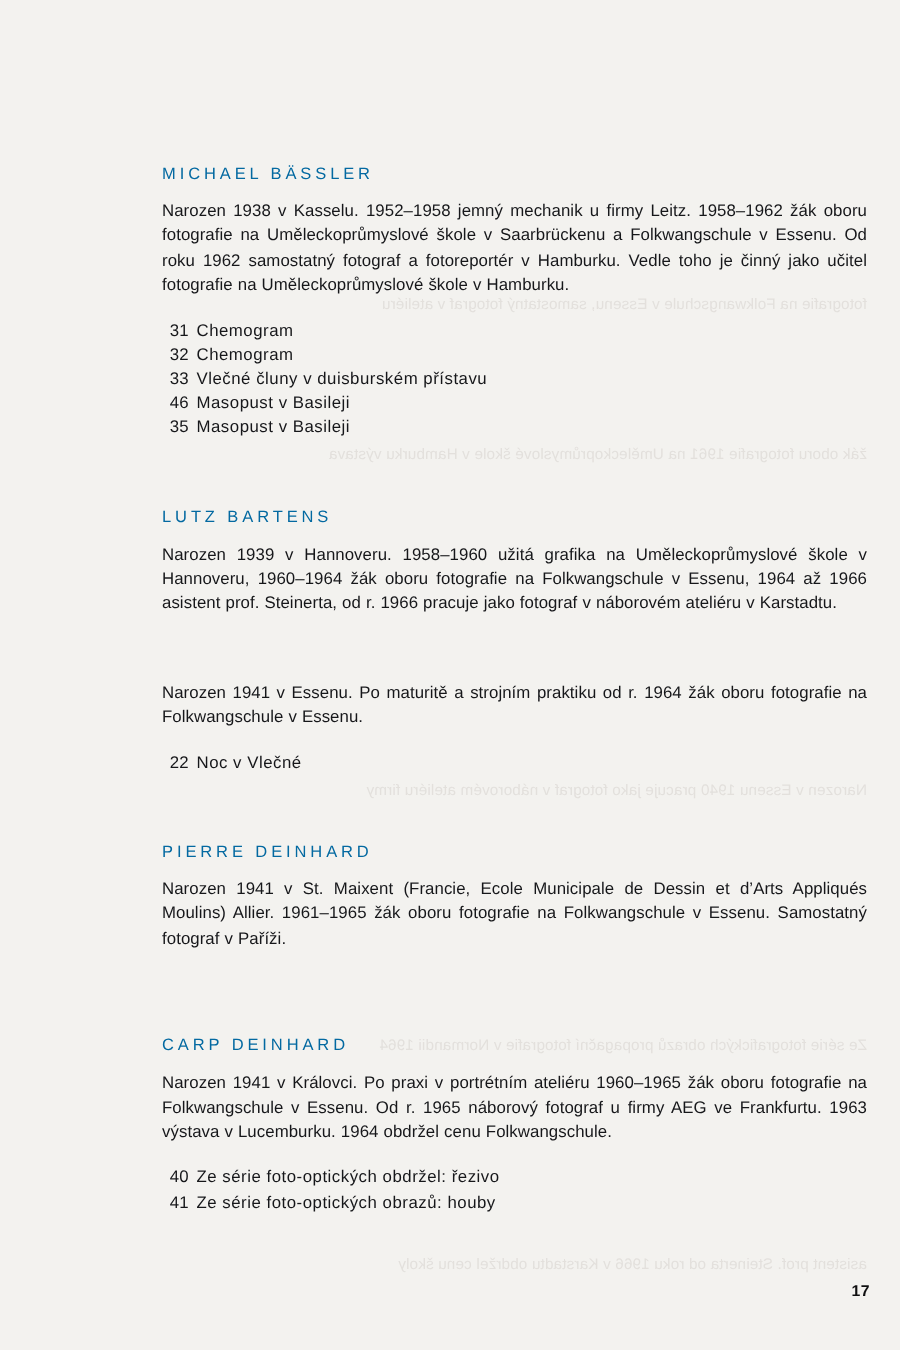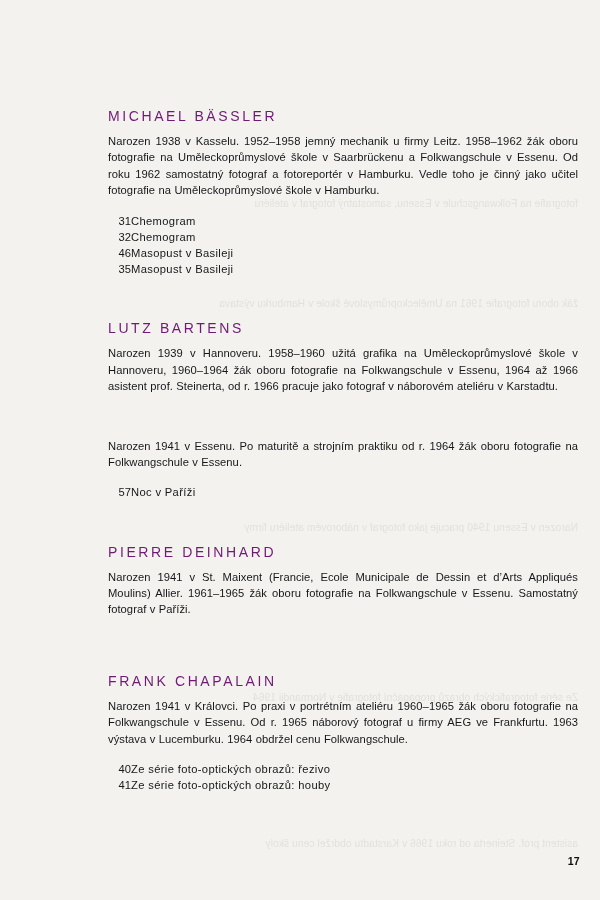--- a/index.html
+++ b/index.html
@@ -47,24 +47,24 @@
   .content {
     position: absolute;
     left: 108px;
     top: 108px;
     width: 470px;
   }
 
   .entry { margin-bottom: 0; }
 
   .entry-name {
-    font-size: 14px;
+    font-size: 11px;
     line-height: 16px;
     letter-spacing: 2.6px;
-    color: #701a75;
+    color: #0369a1;
     font-weight: 400;
     margin: 0 0 9px 0;
     white-space: pre;
   }
 
   .entry-bio {
     font-size: 11.2px;
     line-height: 16.4px;
     color: #16171a;
     text-align: justify;
@@ -82,21 +82,21 @@
   .work-row {
     display: flex;
     font-size: 11.2px;
     line-height: 16.2px;
     color: #16171a;
     letter-spacing: 0.05px;
   }
   .work-num {
     width: 23px;
     flex: 0 0 23px;
-    text-align: right;
+    text-align: center;
   }
   .work-title {
     flex: 1 1 auto;
     letter-spacing: 0.35px;
   }
 
   .gap-after-entry { height: 43px; }
   .gap-after-entry.small { height: 41px; }
 
   .page-number {
@@ -128,20 +128,24 @@
       <ul class="works">
         <li class="work-row">
           <span class="work-num">31</span>
           <span class="work-title">Chemogram</span>
         </li>
         <li class="work-row">
           <span class="work-num">32</span>
           <span class="work-title">Chemogram</span>
         </li>
         <li class="work-row">
+          <span class="work-num">33</span>
+          <span class="work-title">Vlečné čluny v duisburském přístavu</span>
+        </li>
+        <li class="work-row">
           <span class="work-num">46</span>
           <span class="work-title">Masopust v Basileji</span>
         </li>
         <li class="work-row">
           <span class="work-num">35</span>
           <span class="work-title">Masopust v Basileji</span>
         </li>
       </ul>
     </div>
 
@@ -151,44 +155,44 @@
       <h2 class="entry-name">LUTZ BARTENS</h2>
       <p class="entry-bio">Narozen 1939 v Hannoveru. 1958–1960 užitá grafika na Uměleckoprůmyslové škole v Hannoveru, 1960–1964 žák oboru fotografie na Folkwangschule v Essenu, 1964 až 1966 asistent prof. Steinerta, od r. 1966 pracuje jako fotograf v náborovém ateliéru v Karstadtu.</p>
     </div>
 
     <div class="gap-after-entry"></div>
 
     <div class="entry">
       <p class="entry-bio">Narozen 1941 v Essenu. Po maturitě a strojním praktiku od r. 1964 žák oboru fotografie na Folkwangschule v Essenu.</p>
       <ul class="works">
         <li class="work-row">
-          <span class="work-num">57</span>
-          <span class="work-title">Noc v Paříži</span>
+          <span class="work-num">22</span>
+          <span class="work-title">Noc v Vlečné</span>
         </li>
       </ul>
     </div>
 
     <div class="gap-after-entry"></div>
 
     <div class="entry">
       <h2 class="entry-name">PIERRE DEINHARD</h2>
       <p class="entry-bio">Narozen 1941 v St. Maixent (Francie, Ecole Municipale de Dessin et d’Arts Appliqués Moulins) Allier. 1961–1965 žák oboru fotografie na Folkwangschule v Essenu. Samostatný fotograf v Paříži.</p>
       <ul class="works">
       </ul>
     </div>
 
     <div class="gap-after-entry small"></div>
 
     <div class="entry">
-      <h2 class="entry-name">FRANK CHAPALAIN</h2>
+      <h2 class="entry-name">CARP DEINHARD</h2>
       <p class="entry-bio">Narozen 1941 v Královci. Po praxi v portrétním ateliéru 1960–1965 žák oboru fotografie na Folkwangschule v Essenu. Od r. 1965 náborový fotograf u firmy AEG ve Frankfurtu. 1963 výstava v Lucemburku. 1964 obdržel cenu Folkwangschule.</p>
       <ul class="works">
         <li class="work-row">
           <span class="work-num">40</span>
-          <span class="work-title">Ze série foto-optických obrazů: řezivo</span>
+          <span class="work-title">Ze série foto-optických obdržel: řezivo</span>
         </li>
         <li class="work-row">
           <span class="work-num">41</span>
           <span class="work-title">Ze série foto-optických obrazů: houby</span>
         </li>
       </ul>
     </div>
 
   </div>
 

